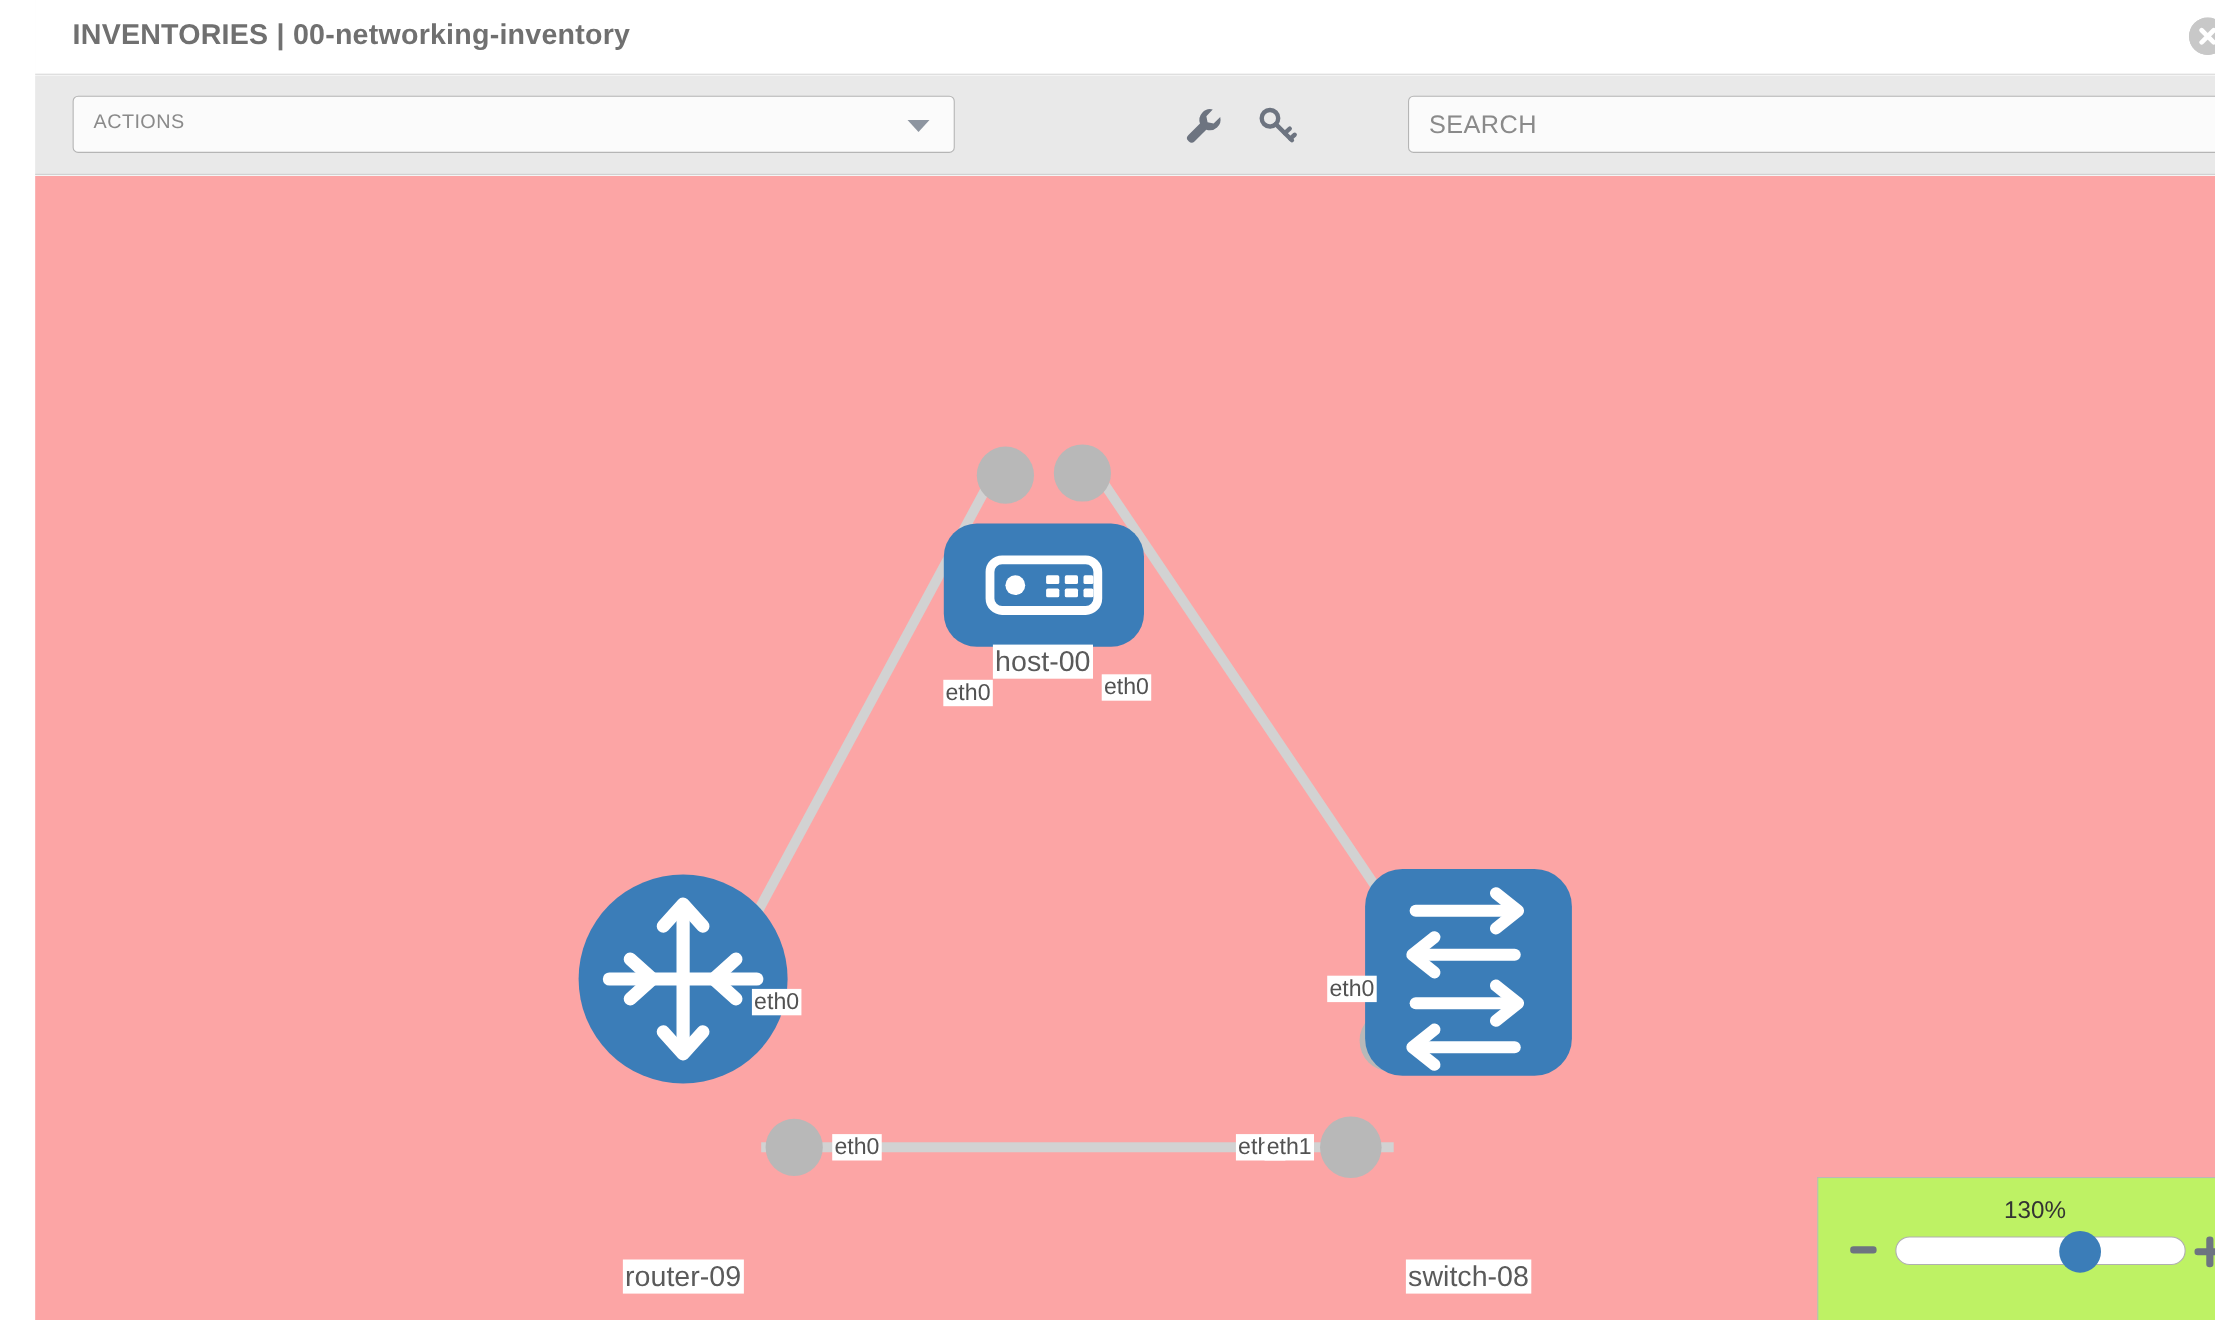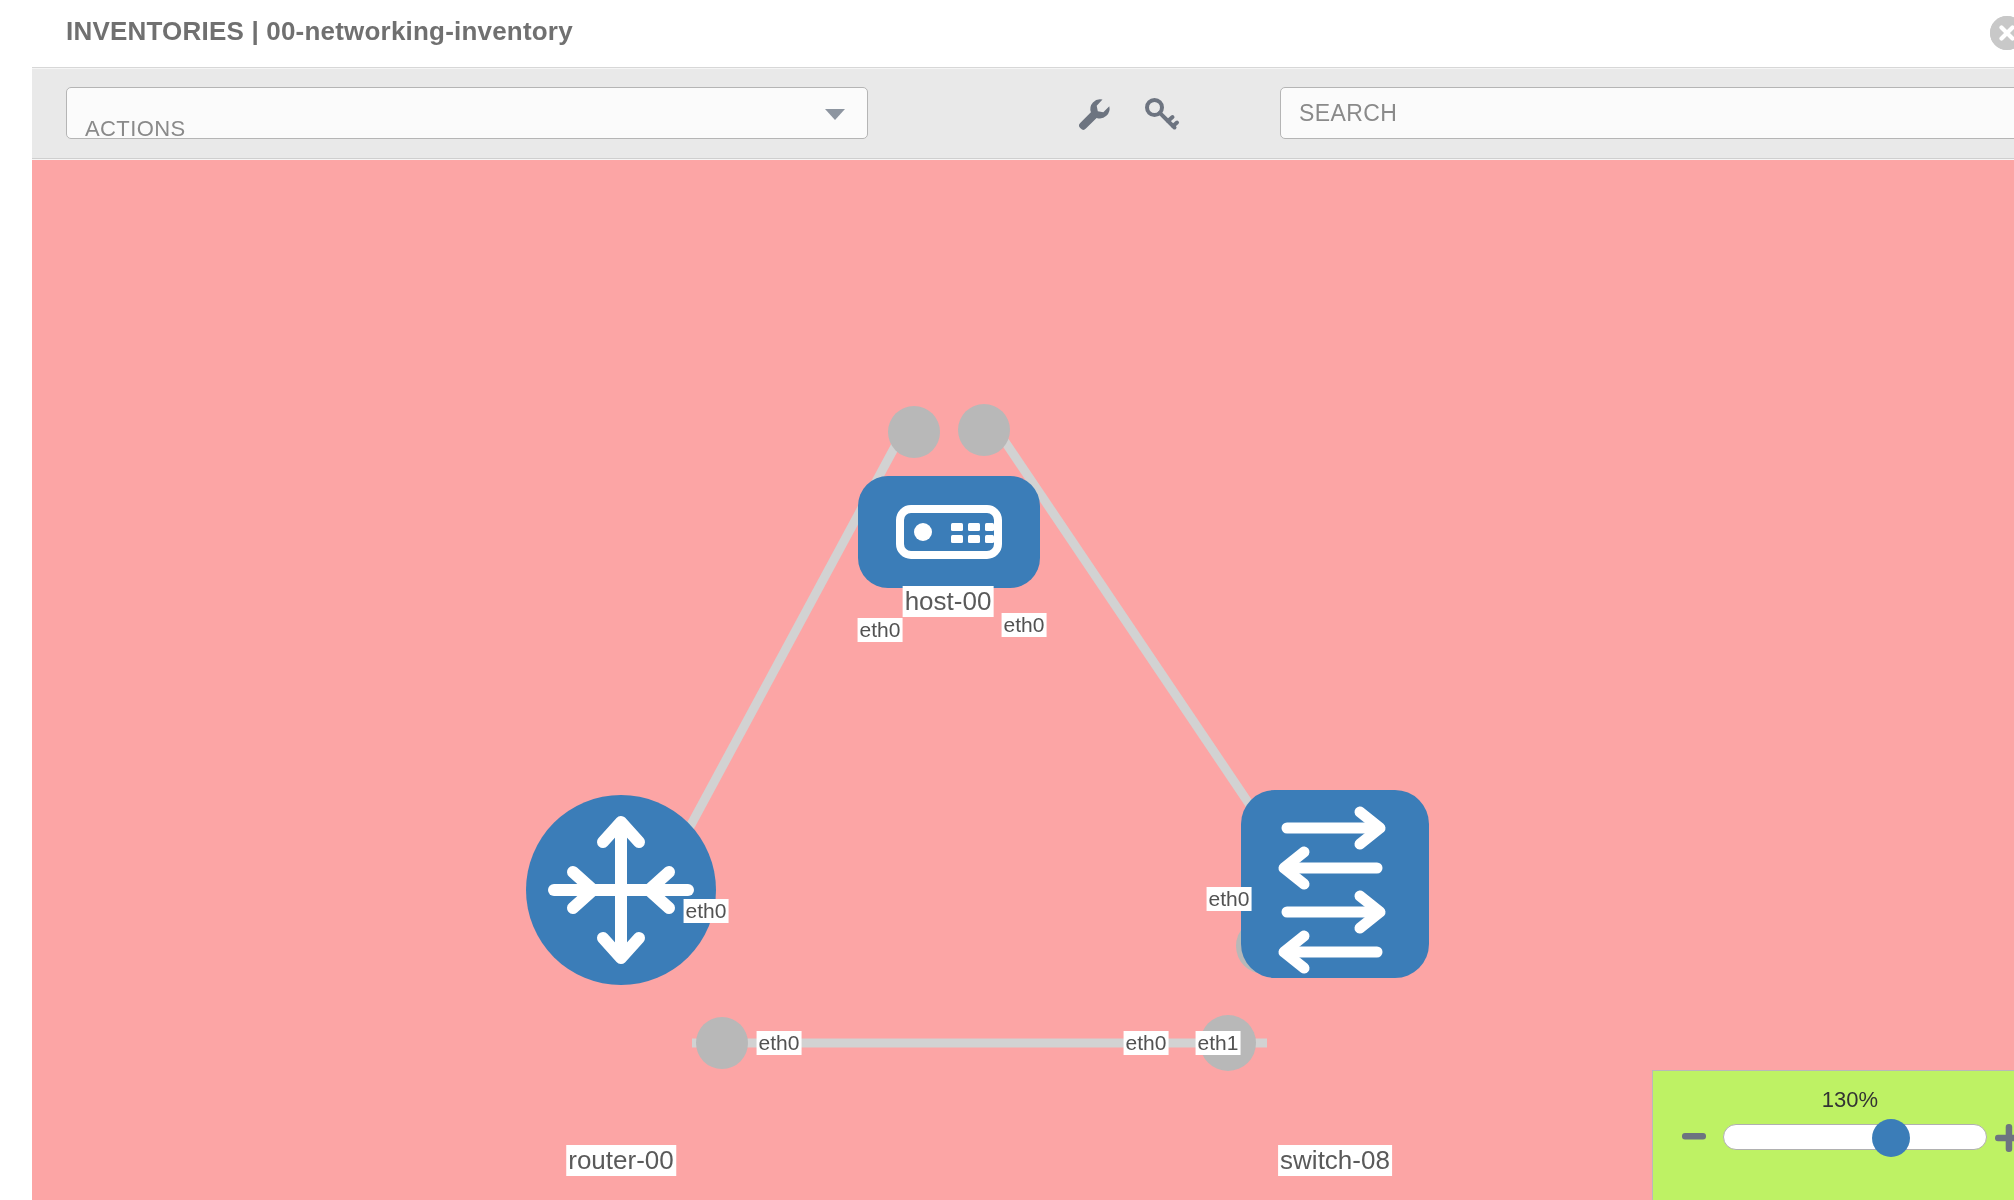--- a/index.html
+++ b/index.html
@@ -39,22 +39,22 @@
     border-bottom: 1px solid #cfcfcf;
   }
   .actions-select {
     position: absolute; left: 34px; top: 18px;
     width: 802px; height: 52px;
     background: #fbfbfb;
     border: 1px solid #b5b5b5; border-radius: 5px;
     cursor: pointer;
   }
   .actions-select .label {
-    position: absolute; left: 18px; top: 28px;
-    font-size: 22px; color: #8a8a8a; letter-spacing: .4px;
+    position: absolute; left: 18px; top: 12px;
+    font-size: 18px; color: #8a8a8a; letter-spacing: .4px;
   }
   .caret {
     position: absolute; right: 22px; top: 21px;
     width: 0; height: 0;
     border-left: 10px solid transparent;
     border-right: 10px solid transparent;
     border-top: 11px solid #8d95a0;
   }
   .tool-icon {
     position: absolute; top: 24px;
@@ -235,30 +235,30 @@
           <path d="M1272 692 L1252 708 L1272 724"></path>
           <path d="M1255 752 L1345 752"></path>
           <path d="M1328 736 L1348 752 L1328 768"></path>
           <path d="M1345 792 L1255 792"></path>
           <path d="M1272 776 L1252 792 L1272 808"></path>
         </g>
       </g>
     </svg>
 
     <div class="nlabel" style="left:916px; top:426px;">host-00</div>
-    <div class="nlabel" style="left:589px; top:985px;">router-00</div>
+    <div class="nlabel" style="left:589px; top:985px;">router-09</div>
     <div class="nlabel" style="left:1303px; top:985px;">switch-08</div>
 
     <div class="elabel" style="left:848px; top:470px;">eth0</div>
     <div class="elabel" style="left:992px; top:465px;">eth0</div>
     <div class="elabel" style="left:674px; top:751px;">eth0</div>
     <div class="elabel" style="left:1197px; top:739px;">eth0</div>
     <div class="elabel" style="left:747px; top:883px;">eth0</div>
     <div class="elabel" style="left:1114px; top:883px;">eth0</div>
-    <div class="elabel" style="left:1186px; top:883px;">eth1</div>
+    <div class="elabel" style="left:1140px; top:883px;">eth1</div>
   </div>
 
   <div class="zoom-panel">
     <div class="zoom-value">130%</div>
 
     <div class="zoom-minus">
       <svg width="26" height="26" viewBox="0 0 26 26" aria-hidden="true">
         <rect x="1" y="10" width="24" height="6.5" rx="3" fill="#6d7480"></rect>
       </svg>
     </div>

